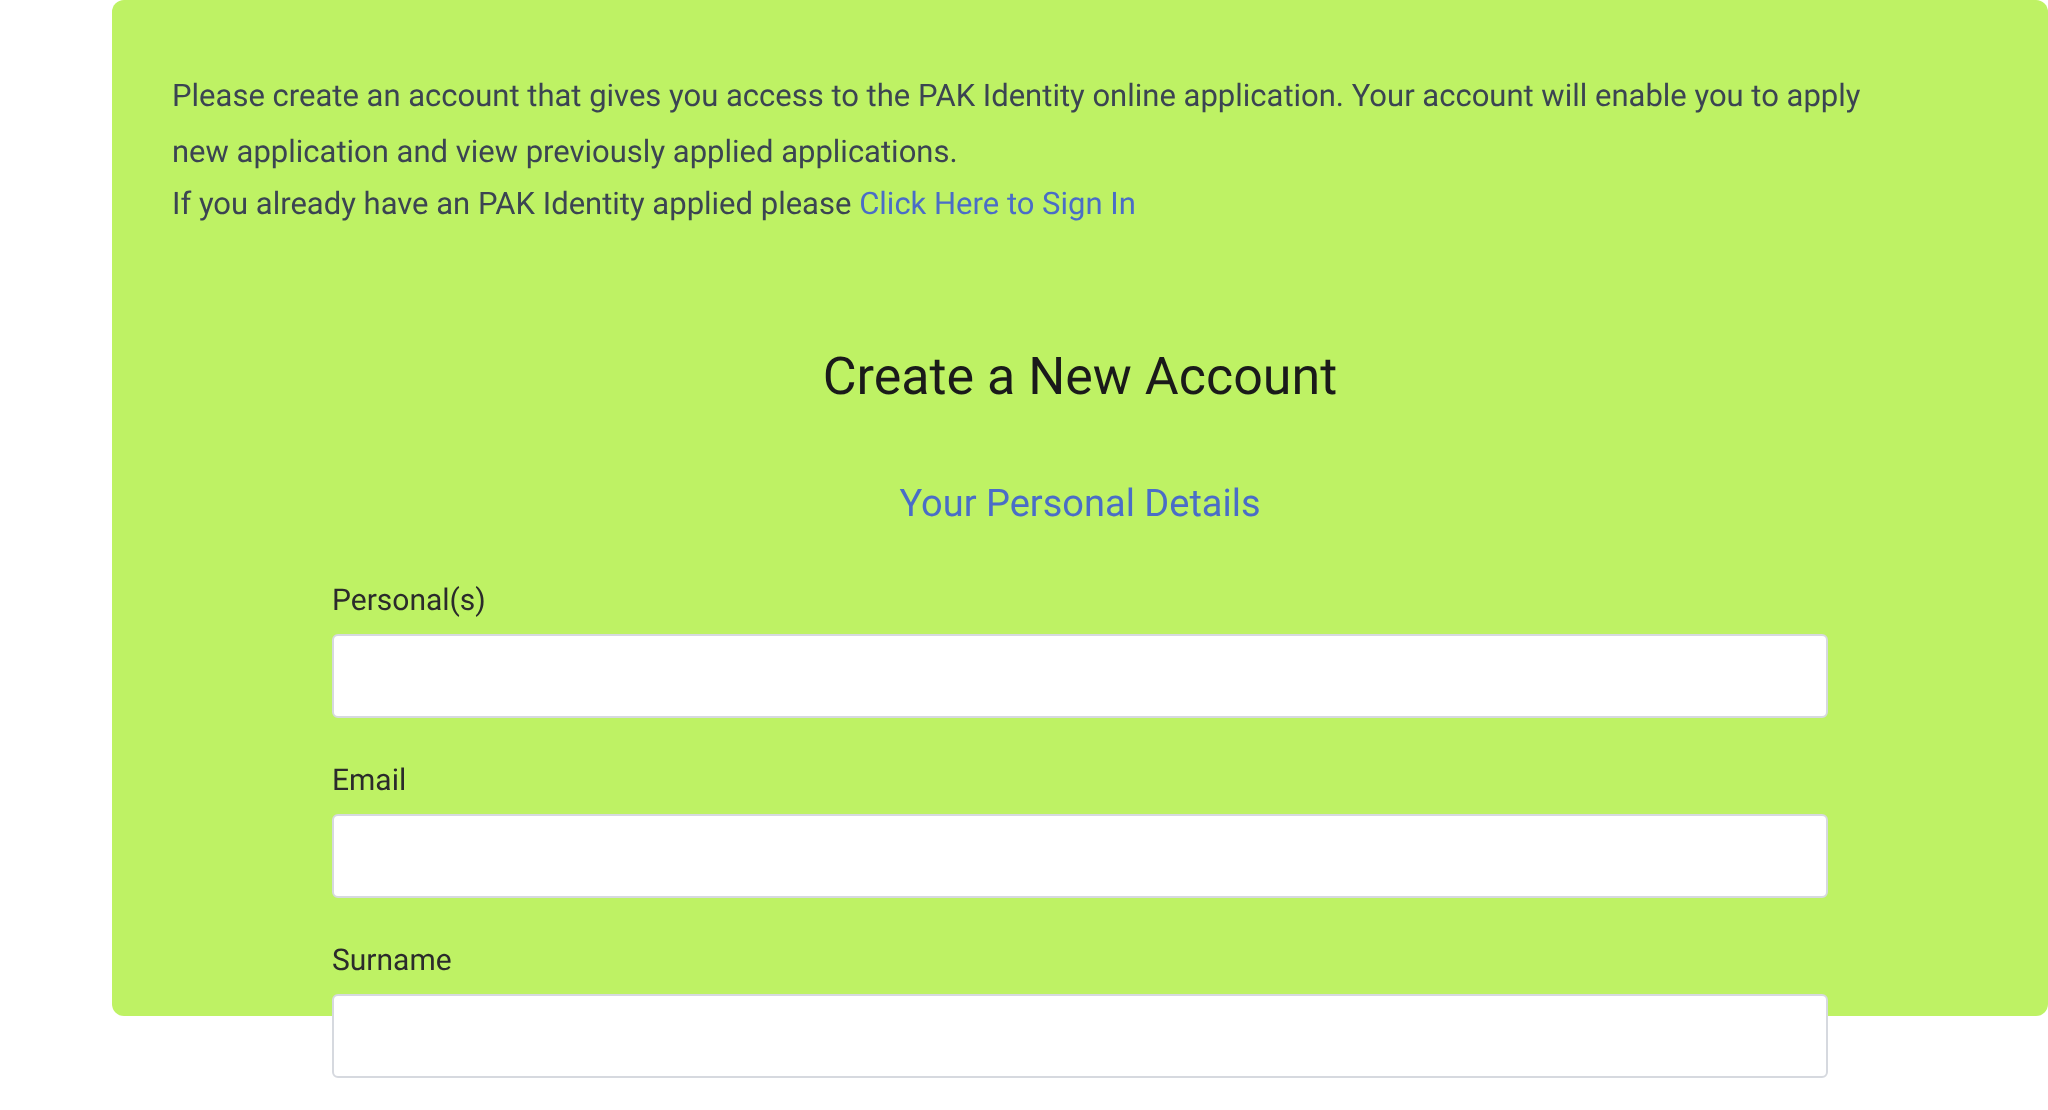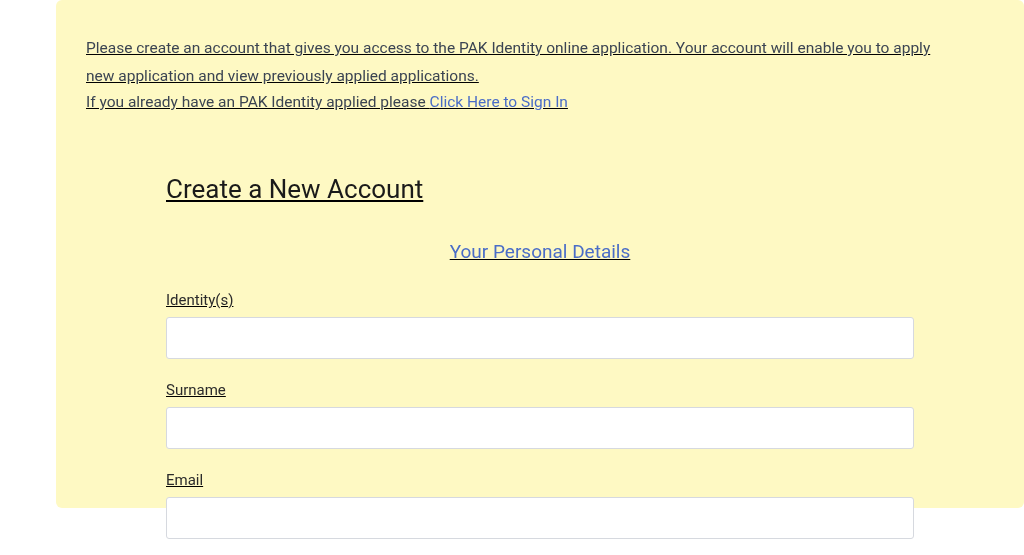--- a/index.html
+++ b/index.html
@@ -8,29 +8,28 @@
       padding: 0;
     }
     body {
       font-family: -apple-system, BlinkMacSystemFont, "Segoe UI", Roboto, "Helvetica Neue", Arial, sans-serif;
       background: #ffffff;
       width: 1024px;
       height: 555px;
       overflow: hidden;
     }
     .panel {
-      background: #fef9c3;
+      background: #bef264;
       border-radius: 6px;
       margin: 0 auto;
       width: 968px;
       height: 508px;
       padding: 36px 30px 0 30px;
       position: relative;
       left: 28px;
-      text-decoration: underline;
     }
     .intro-text {
       color: #3b4452;
       font-size: 15.5px;
       line-height: 1.55;
       margin-bottom: 4px;
     }
     .intro-line2 {
       color: #3b4452;
       font-size: 15.5px;
@@ -45,21 +44,21 @@
     .signin-link {
       color: #4a6dc7;
       text-decoration: none;
       cursor: pointer;
     }
     .form-container {
       margin-top: 60px;
       padding: 0 80px;
     }
     .page-title {
-      text-align: left;
+      text-align: center;
       font-size: 26px;
       font-weight: 400;
       color: #1a1a1a;
       margin-bottom: 36px;
     }
     .section-header {
       color: #4a6dc7;
       font-size: 19px;
       font-weight: 400;
       margin-bottom: 28px;
@@ -94,29 +93,29 @@
   <p class="intro-line2">new application and view previously applied applications.</p>
   <p class="intro-line3">
     <span>If you already have an PAK Identity applied please </span><a class="signin-link">Click Here to Sign In</a>
   </p>
 
   <div class="form-container">
     <h1 class="page-title">Create a New Account</h1>
     <h2 class="section-header">Your Personal Details</h2>
 
     <div class="form-group">
-      <label class="form-label">Identity(s)</label>
+      <label class="form-label">Personal(s)</label>
+      <input type="text" class="form-input" value="" style="">
+    </div>
+
+    <div class="form-group">
+      <label class="form-label">Email</label>
       <input type="text" class="form-input" value="" style="">
     </div>
 
     <div class="form-group">
       <label class="form-label">Surname</label>
       <input type="text" class="form-input" value="" style="">
     </div>
 
-    <div class="form-group">
-      <label class="form-label">Email</label>
-      <input type="text" class="form-input" value="" style="">
-    </div>
-
   </div>
 
 </div>
 
 </body></html>

